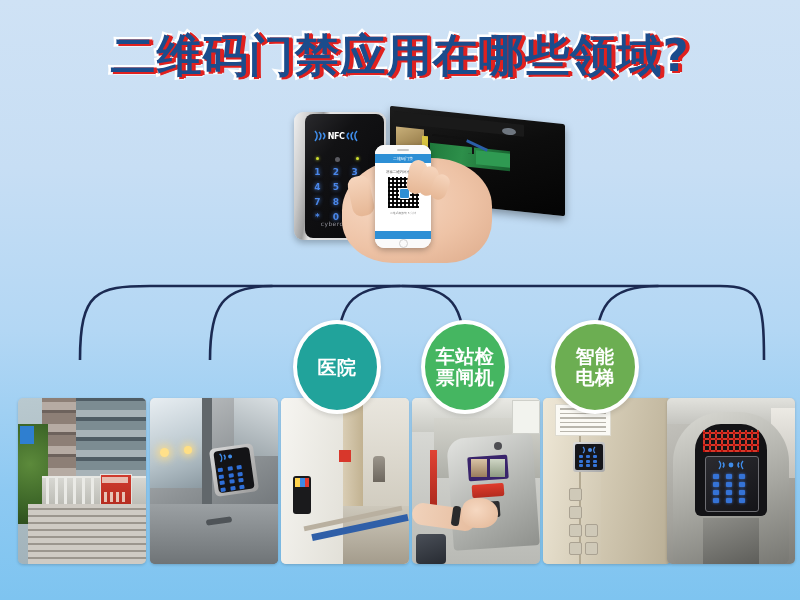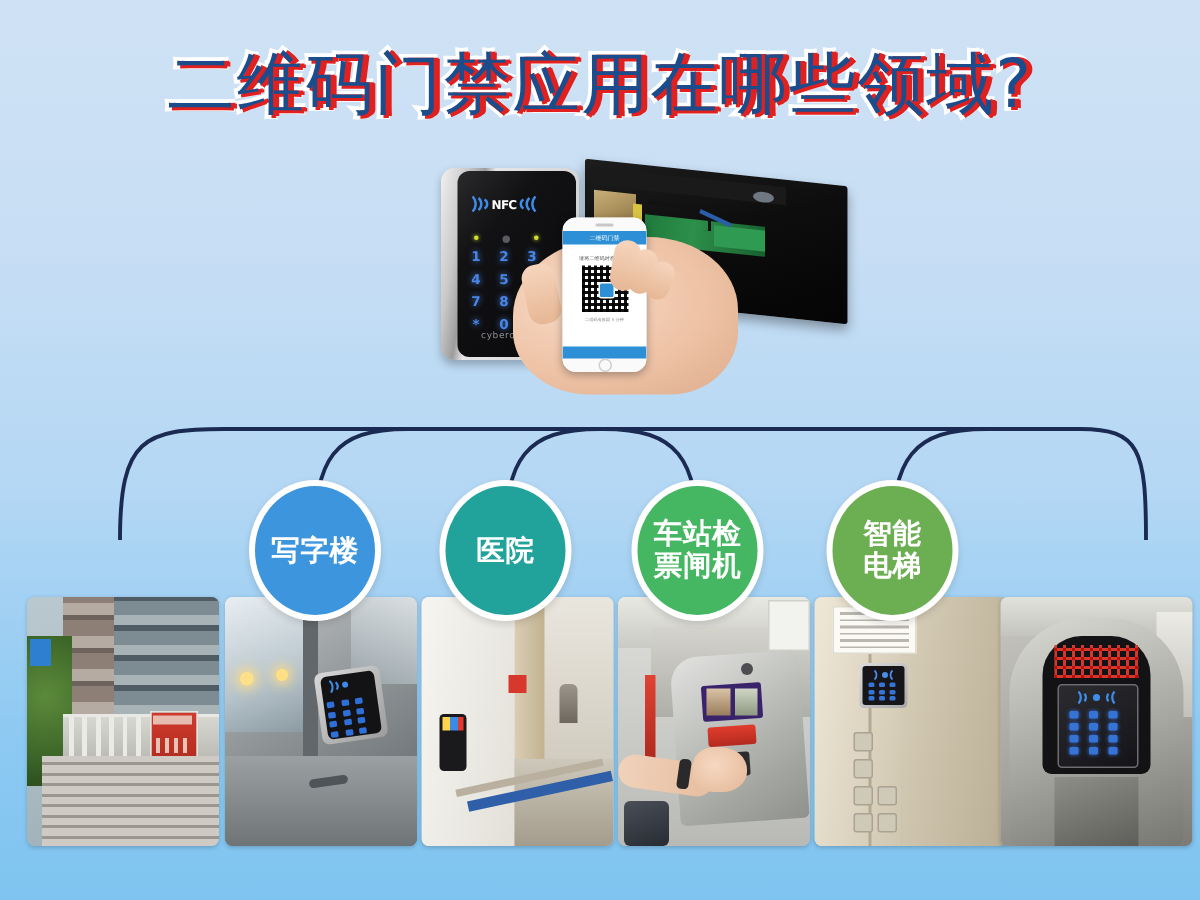--- a/index.html
+++ b/index.html
@@ -24,21 +24,21 @@
     position: absolute;
     top: 26px;
     left: 0;
     width: 800px;
     text-align: center;
     pointer-events: none;
   }
   .title {
     display: inline-block;
     font-size: 45px;
-    font-weight: normal;
+    font-weight: bold;
     letter-spacing: 1px;
     color: #1b4c8c;
     -webkit-text-stroke: 5px #ffffff;
     paint-order: stroke fill;
     text-shadow:
        3px 0px 0 #e0211f,
        4px 1px 0 #e0211f,
        2px 2px 0 #e0211f;
     white-space: nowrap;
     text-align: right;
@@ -631,25 +631,20 @@
     <g fill="none" stroke="#1b2a52" stroke-width="2.6" stroke-linecap="round">
       <path d="M80 130 C 80 62, 96 56, 150 56 L 720 56 C 760 56, 764 70, 764 130"></path>
       <path d="M210 130 C 210 76, 222 56, 272 56"></path>
       <path d="M337 130 C 337 76, 350 56, 400 56"></path>
       <path d="M465 130 C 465 76, 452 56, 402 56"></path>
       <path d="M595 130 C 595 76, 608 56, 658 56"></path>
     </g>
   </svg>
 
 
-  <div class="bubble" style="left:166px; top:320px; background:#3d95dd;">
-    <div>
-      <span>写字楼</span>
-    </div>
-  </div>
 
   <div class="bubble" style="left:421px; top:320px; background:#45b661;">
     <div>
       <span>车站检</span>
       <span>票闸机</span>
     </div>
   </div>
 
   <div class="bubble" style="left:293px; top:320px; background:#21a39b;">
     <div>

